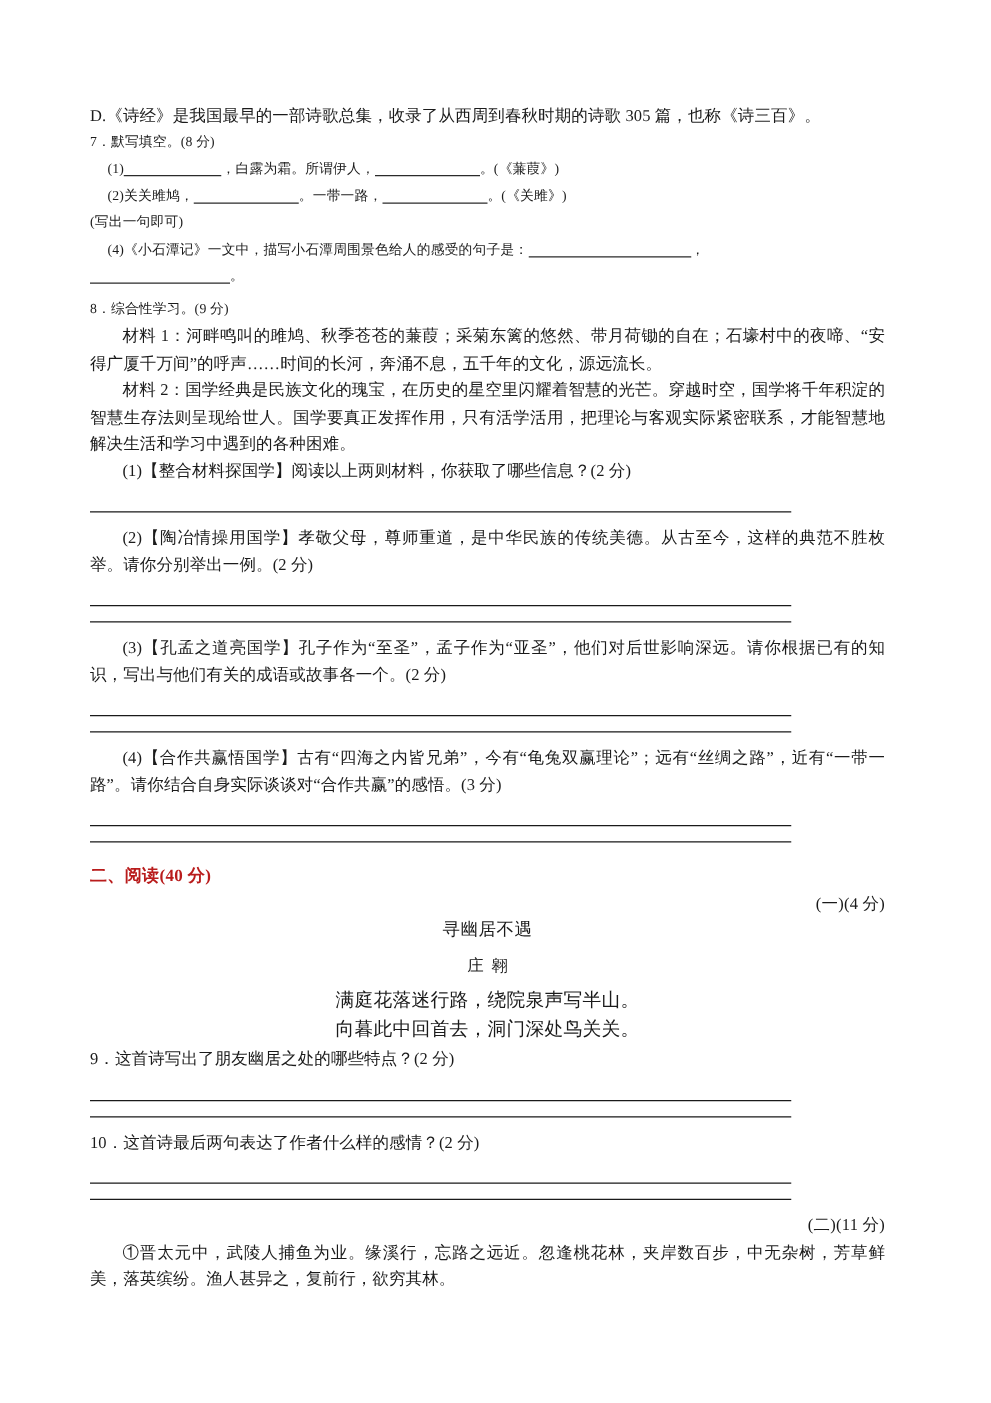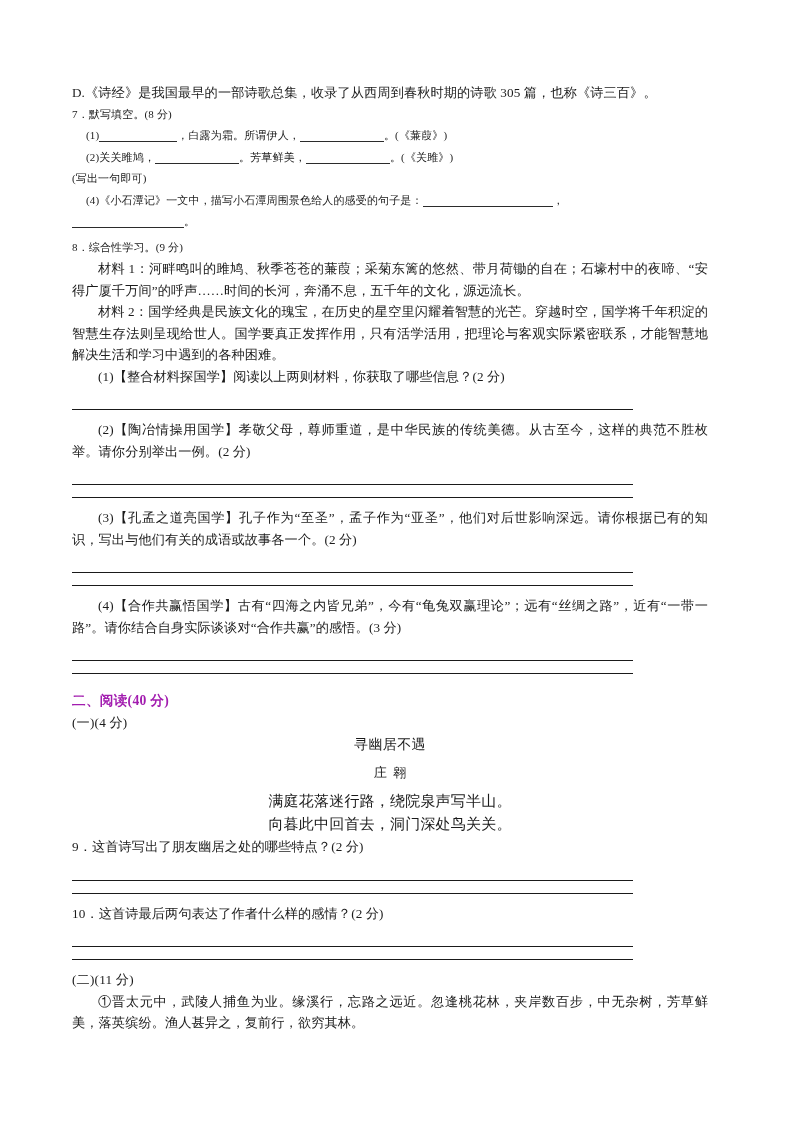--- a/index.html
+++ b/index.html
@@ -73,21 +73,21 @@
   .gap-c { height: 12px; }
   .gap-d { height: 9px; }
   .gap-e { height: 16px; }
 
   
   .sec-head {
     font-size: 13.6px;
     font-weight: bold;
     line-height: 22px;
     letter-spacing: 0.3px;
-    color: #a21caf;
+    color: #b91c1c;
   }
   .poem-title {
     font-size: 14px;
     line-height: 21.5px;
     text-align: center;
     letter-spacing: 0.4px;
   }
   .poem-author {
     font-size: 13.2px;
     line-height: 21px;
@@ -97,41 +97,41 @@
   }
   .poem-body {
     font-size: 15px;
     line-height: 23px;
     letter-spacing: 0.2px;
     text-align: center;
   }
   .part-label {
     font-size: 13.2px;
     line-height: 21.5px;
-    text-align: left;
+    text-align: right;
     letter-spacing: 0.2px;
   }
   .spacer-sm { height: 7px; }
 </style>
 </head>
 <body>
 
 <div class="page">
   <div class="content">
 
     <div class="para noind">D.《诗经》是我国最早的一部诗歌总集，收录了从西周到春秋时期的诗歌 305 篇，也称《诗三百》。</div>
 
     <div class="line">7．默写填空。(8 分)</div>
 
     <div class="line ind1">
       <span>(1)</span><span class="blank b-sm"></span><span>，白露为霜。所谓伊人，</span><span class="blank b-md"></span><span>。(《蒹葭》)</span>
     </div>
 
     <div class="line ind1">
-      <span>(2)关关雎鸠，</span><span class="blank b-md"></span><span>。芳草鲜美，</span><span class="blank b-md"></span><span>。(《关雎》)</span>
+      <span>(2)关关雎鸠，</span><span class="blank b-md"></span><span>。一带一路，</span><span class="blank b-md"></span><span>。(《关雎》)</span>
     </div>
 
 
     <div class="line">(写出一句即可)</div>
 
     <div class="line ind1">
       <span>(4)《小石潭记》一文中，描写小石潭周围景色给人的感受的句子是：</span><span class="blank b-xl"></span><span>，</span>
     </div>
 
     <div class="line">

